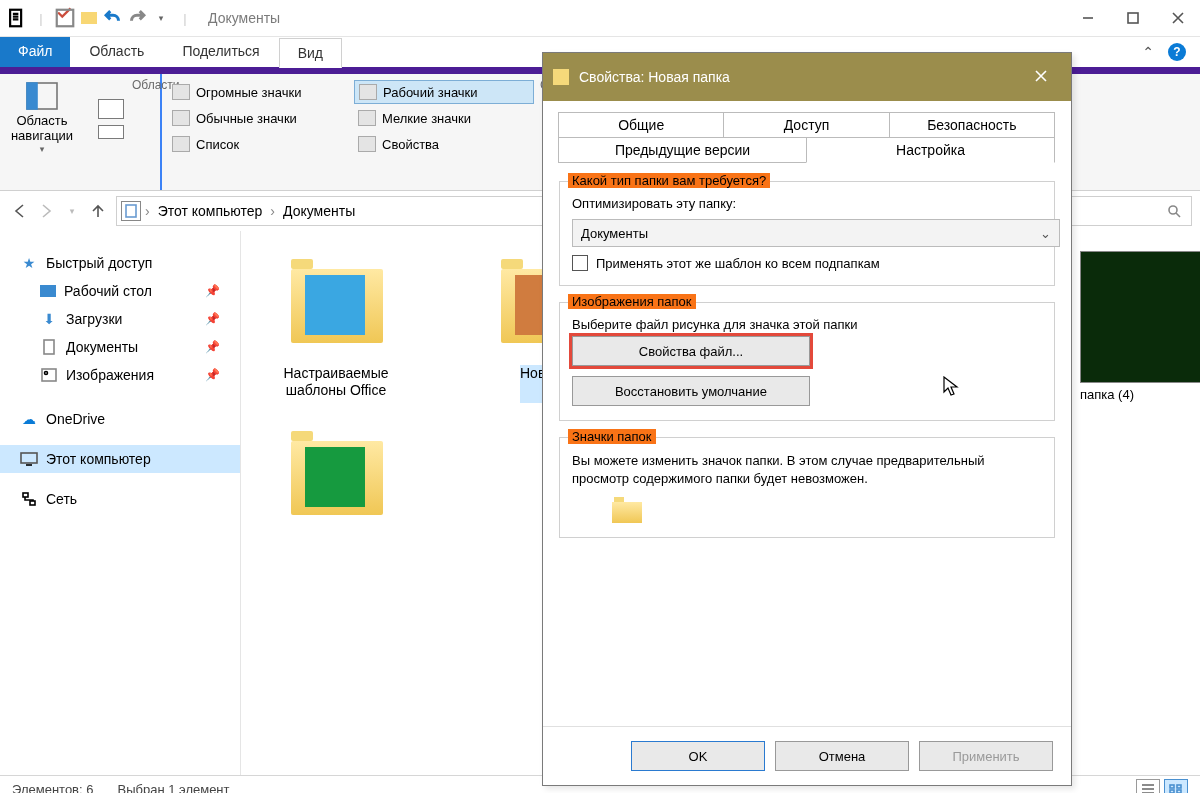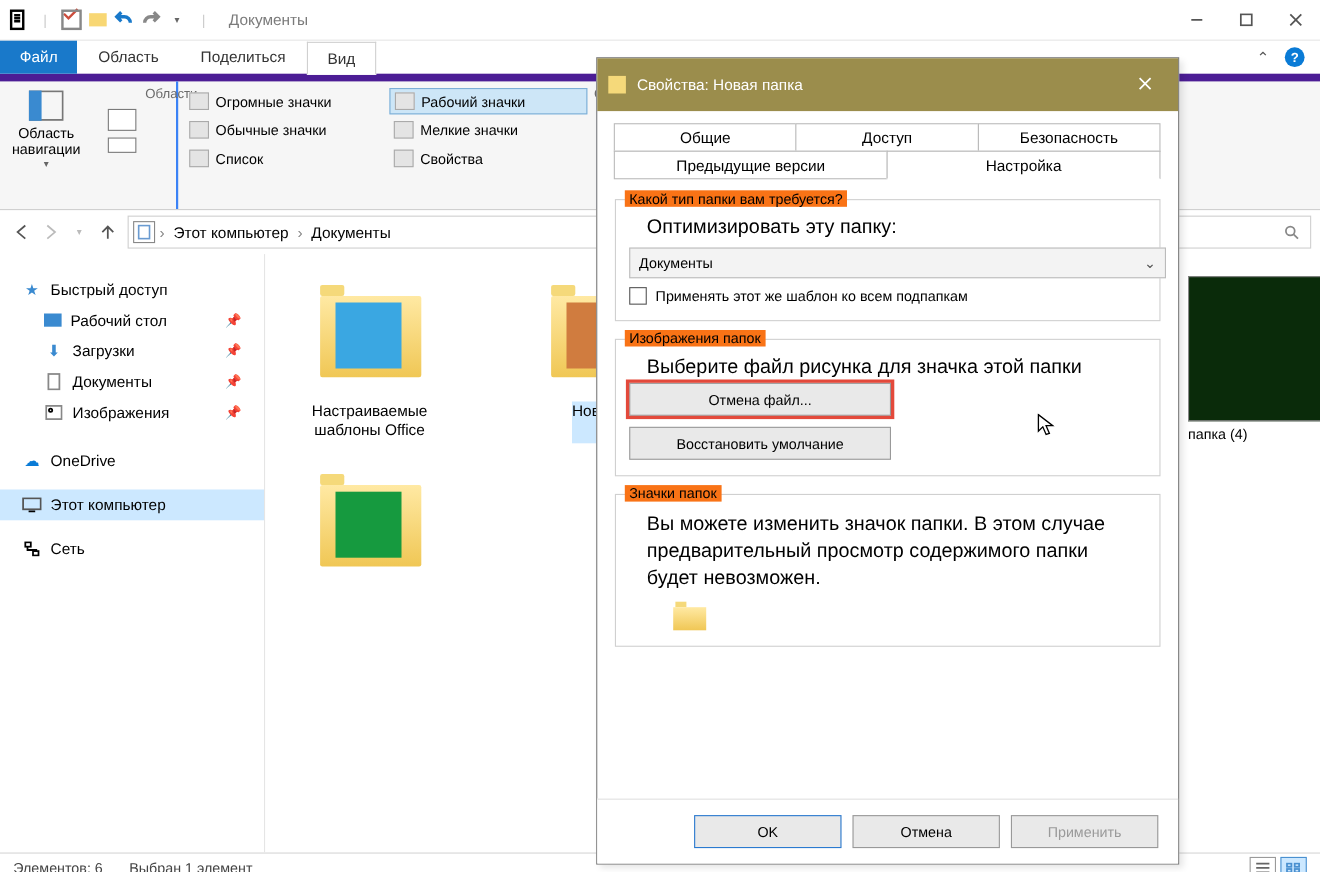--- a/index.html
+++ b/index.html
@@ -84,21 +84,21 @@
 .dtitle .dfico{width:16px;height:16px;background:#f5d97a;margin-right:10px}
 .dclose{margin-left:auto;width:40px;text-align:center}
 .dclose svg{width:12px;height:12px}
 .dbody{padding:12px 16px 0;display:flex;flex-direction:column}
 .dtabs{display:flex;flex-wrap:wrap;margin-bottom:10px}
 .dtab{border:1px solid #bbb;background:#fff;padding:4px 0;font-size:14px;text-align:center;flex:1 1 33%;box-sizing:border-box;margin:-1px 0 0 -1px}
 .dtab.row2{flex:1 1 50%}
 .dtab.act{background:#fff;border-bottom:1px solid #fff;position:relative;z-index:1}
 .fieldset{border:1px solid #d0d0d0;padding:10px 12px 14px;margin:8px 0;position:relative}
 .fieldset .legend{position:absolute;top:-9px;left:8px;background:#f97316;padding:0 4px;font-size:13px}
-.ftxt{font-size:18px;margin:4px 16px}
+.ftxt{font-size:13px;margin:4px 0}
 .sel-input{width:100%;height:26px;border:1px solid #bbb;background:#f3f3f3;display:flex;align-items:center;padding:0 8px;font-size:13px;justify-content:space-between;margin:8px 0}
 .sel-input .dd{color:#555}
 .chk{display:flex;align-items:center;gap:8px;font-size:13px}
 .chk .box{width:14px;height:14px;border:1px solid #555}
 .dbtn{height:28px;border:1px solid #999;background:#e9e9e9;font-size:13px;display:inline-flex;align-items:center;justify-content:center;padding:0 18px;min-width:200px}
 .dbtn.hi{outline:3px solid #e3493b}
 .dbar{display:flex;justify-content:flex-end;gap:10px;padding:14px 18px;border-top:1px solid #e0e0e0;position:absolute;bottom:0;left:0;right:0;background:#fff}
 .dbar .dbtn{min-width:96px}
 .dbar .dbtn.def{border:1px solid #2a7ad0}
 .dbar .dbtn.dis{color:#9a9a9a}
@@ -407,21 +407,21 @@
         </div>
         <div class="chk">
           <div class="box"></div>
           <span>Применять этот же шаблон ко всем подпапкам</span>
         </div>
       </div>
 
       <div class="fieldset">
         <span class="legend">Изображения папок</span>
         <div class="ftxt">Выберите файл рисунка для значка этой папки</div>
-        <div class="dbtn hi">Отмена файл...</div>
+        <div class="dbtn hi">Свойства файл...</div>
         <div style="height:10px"></div>
         <div class="dbtn">Восстановить умолчание</div>
       </div>
 
       <div class="fieldset">
         <span class="legend">Значки папок</span>
         <div class="ftxt" style="line-height:1.35">Вы можете изменить значок папки. В этом случае предварительный просмотр содержимого папки будет невозможен.</div>
         <div style="height:6px"></div>
         <div>
           <span class="smallfolder"></span>

